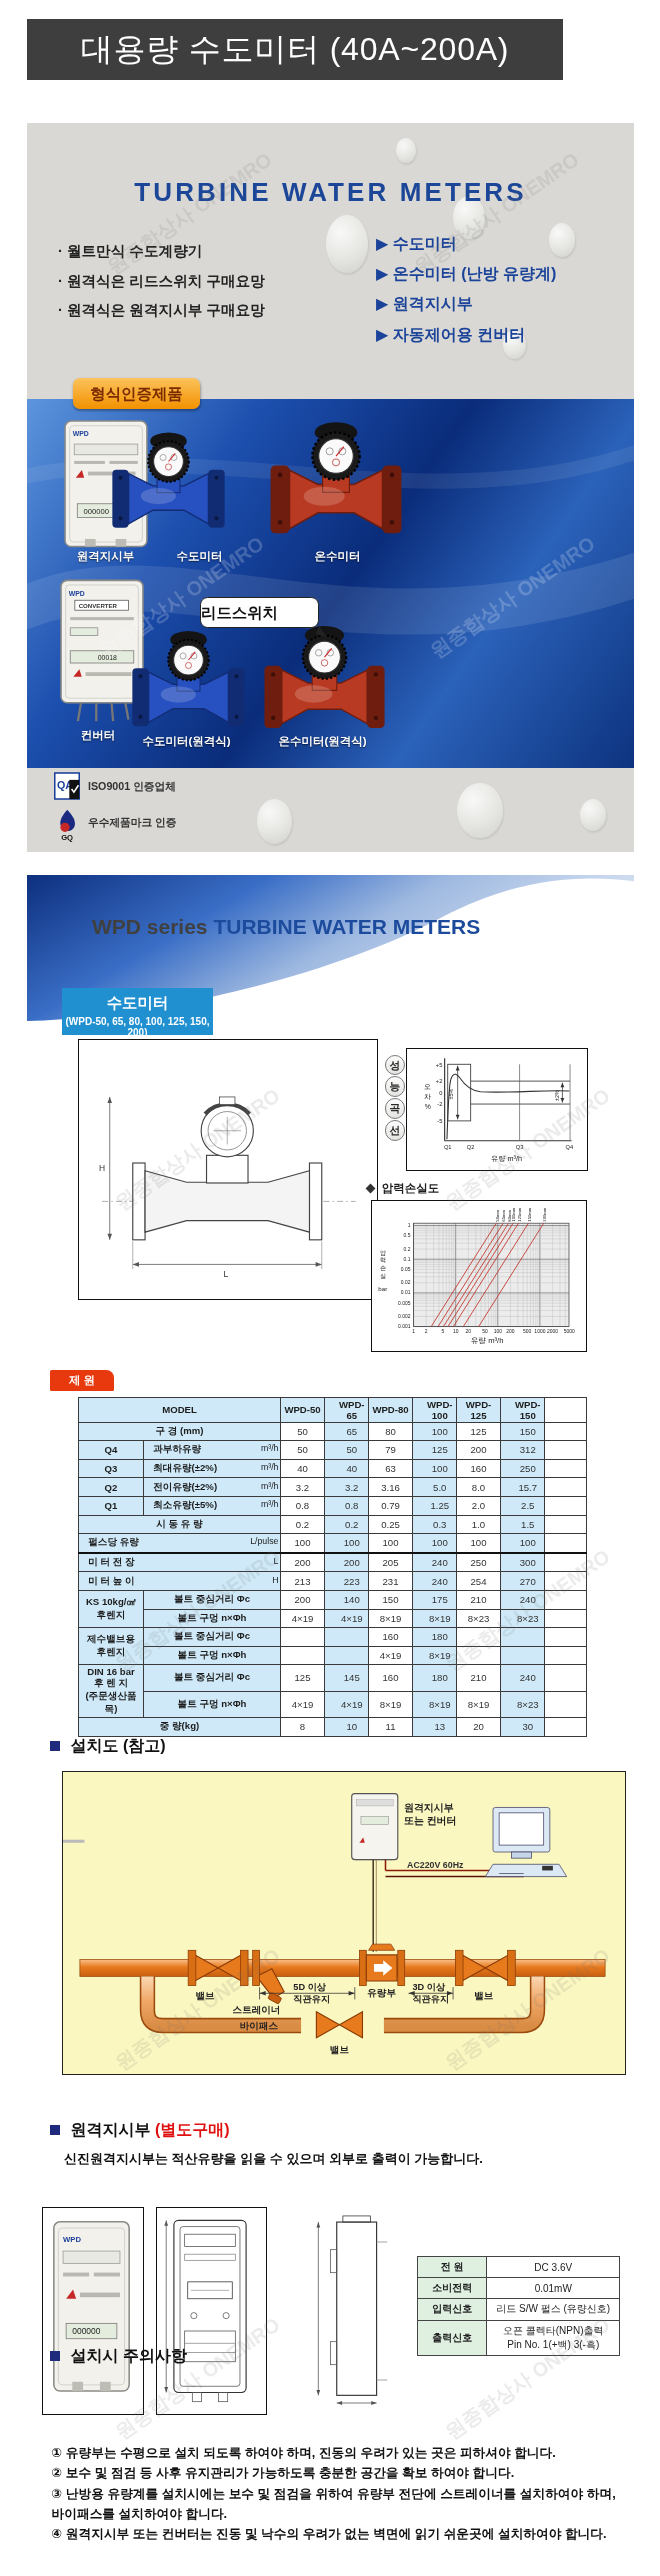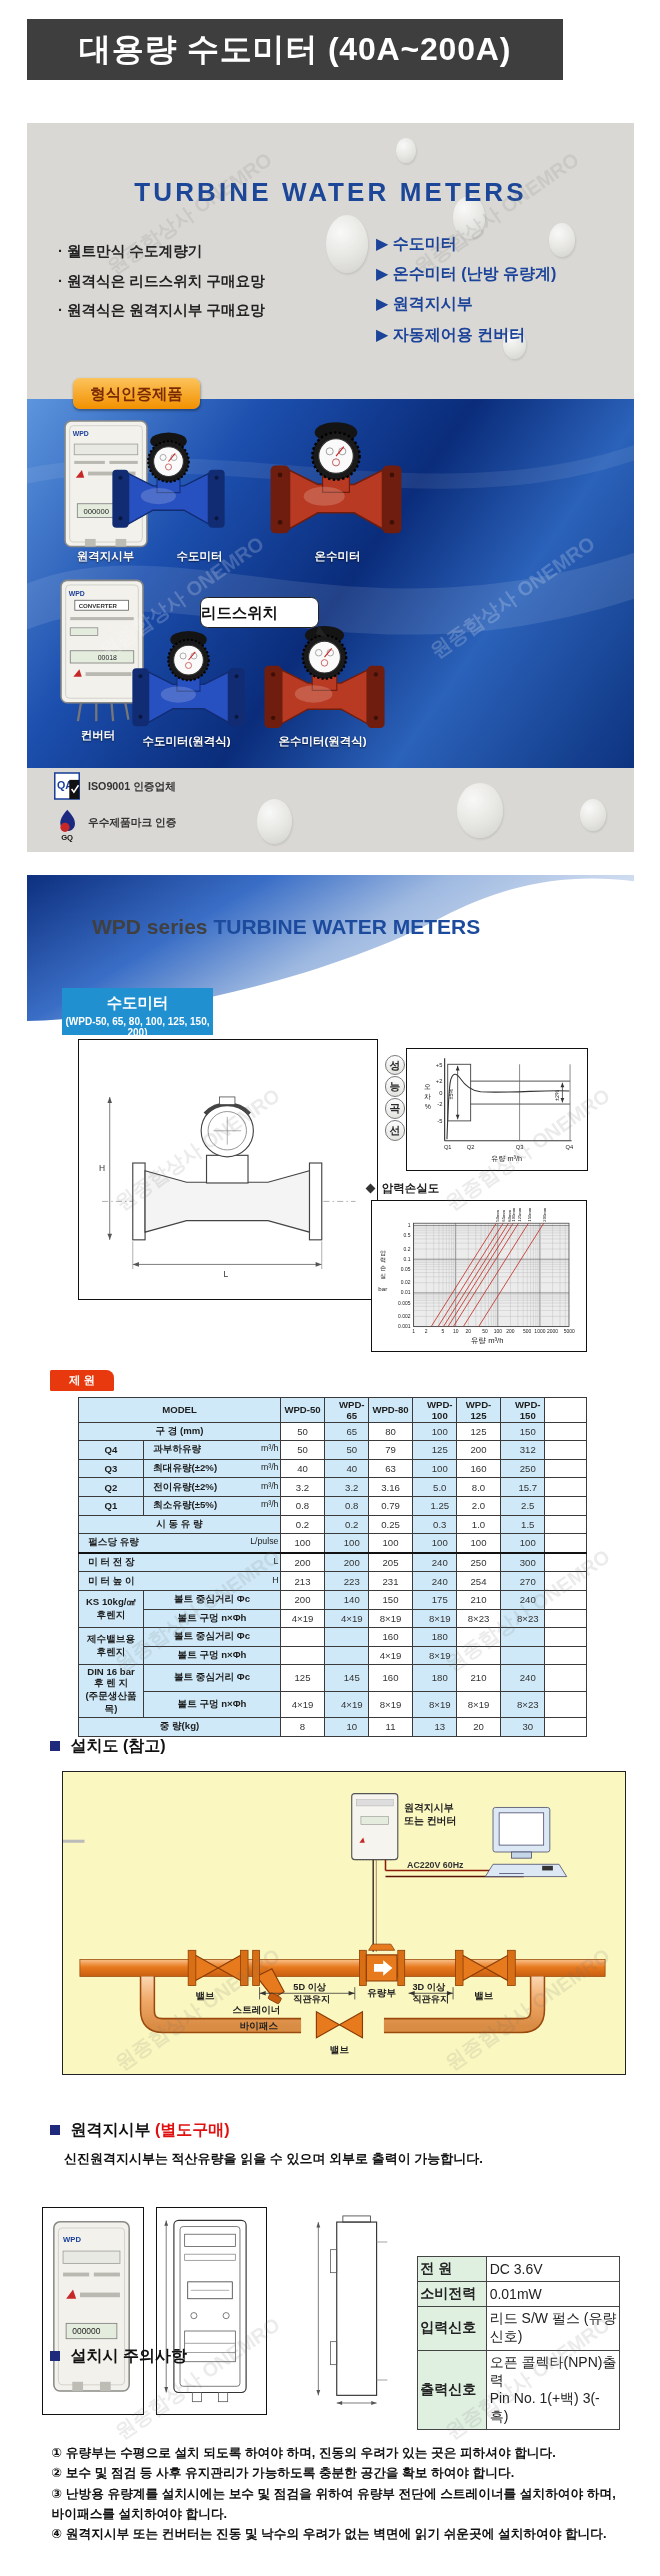--- a/index.html
+++ b/index.html
@@ -1,21 +1,21 @@
 <!DOCTYPE html>
 <html style="font-size:12.3px"><head>
 <meta charset="utf-8">
 <style>
   html,body{margin:0;padding:0;background:#fff;}
   .page{position:relative;width:660px;height:2576px;background:#fff;overflow:hidden;
         font-family:"Liberation Sans","DejaVu Sans",sans-serif;color:#222;}
   .abs{position:absolute;}
   
   .top-header{left:27px;top:19px;width:536px;height:61px;background:#3e3e3e;
-    color:#fff;font-size:32px;font-weight:700;text-align:center;line-height:61px;letter-spacing:0.8px;}
+    color:#fff;font-size:32px;font-weight:400;text-align:center;line-height:61px;letter-spacing:0.8px;}
   
   .section1{left:27px;top:123px;width:607px;height:729px;background:#d9d8d4;overflow:hidden;}
   .bubble{border-radius:50%;background:radial-gradient(circle at 35% 30%,#ffffff,#e7e7e3 55%,#cfcfcb 100%);
     box-shadow:0.8px 1.5px 2.3px rgba(0,0,0,.12);opacity:.85;}
   .s1-title{left:0;top:54px;width:607px;text-align:center;color:#1c4698;font-size:26px;font-weight:bold;letter-spacing:3.1px;}
   .intro-left{left:31px;top:119px;width:261px;}
   .intro-left-item{font-size:14.6px;color:#222;margin-bottom:10.7px;font-weight:600;}
   .intro-right{left:349px;top:111px;width:253px;}
   .intro-right-item{font-size:16px;color:#1b4399;font-weight:bold;margin-bottom:9.2px;}
   .badge{left:46px;top:255px;width:127px;height:31px;background:linear-gradient(#fcc35c,#f29100);
@@ -52,21 +52,21 @@
   table.spec td.wu .unit{float:right;font-weight:normal;font-size:8.8px;margin-left:3.1px;}
   table.spec td.wu .lab{float:left;margin-left:7.7px;}
   table.spec{border:1.5px solid #111;}
   table.spec tr.sep td{border-top:2.3px double #111;}
   .h2{font-size:16px;font-weight:bold;color:#111;}
   .h2 .sq{display:inline-block;width:10px;height:10px;background:#1f2a7d;margin-right:6.1px;}
   .h2 .red{color:#e01010;}
   .yellowbox{background:#fbf7c0;border:1.5px solid #222;}
   .desc{font-size:13px;color:#111;font-weight:600;}
   table.mini{border-collapse:collapse;width:203px;border:0.8px solid #444;}
-  table.mini td{border:0.8px solid #444;font-size:14px;text-align:left;padding:3.1px 2.3px;white-space:pre-line;color:#222;}
+  table.mini td{border:0.8px solid #444;font-size:10px;text-align:center;padding:3.1px 2.3px;white-space:pre-line;color:#222;}
   table.mini td.lbl{background:#dff0e1;font-weight:bold;width:66px;}
   .note-line{font-size:12.7px;color:#111;line-height:1.6;white-space:pre-line;font-weight:600;}
   
   .wm{position:absolute;font-size:20px;font-weight:bold;color:rgba(110,110,110,.14);
     transform:rotate(-35deg);white-space:nowrap;pointer-events:none;z-index:5;}
   .wm.white{color:rgba(255,255,255,.20);}
   svg text{font-family:"Liberation Sans","DejaVu Sans",sans-serif;}
 </style>
 </head>
 <body>

